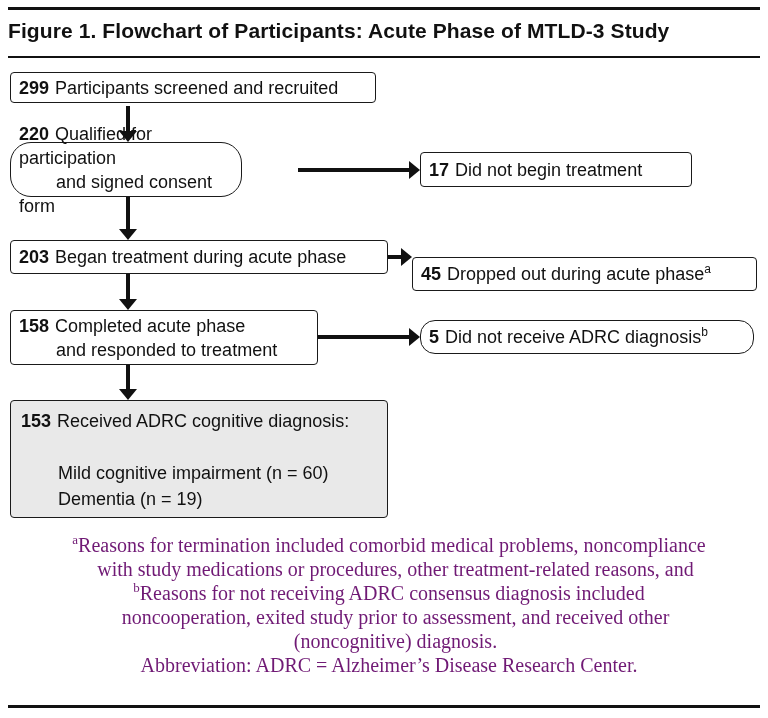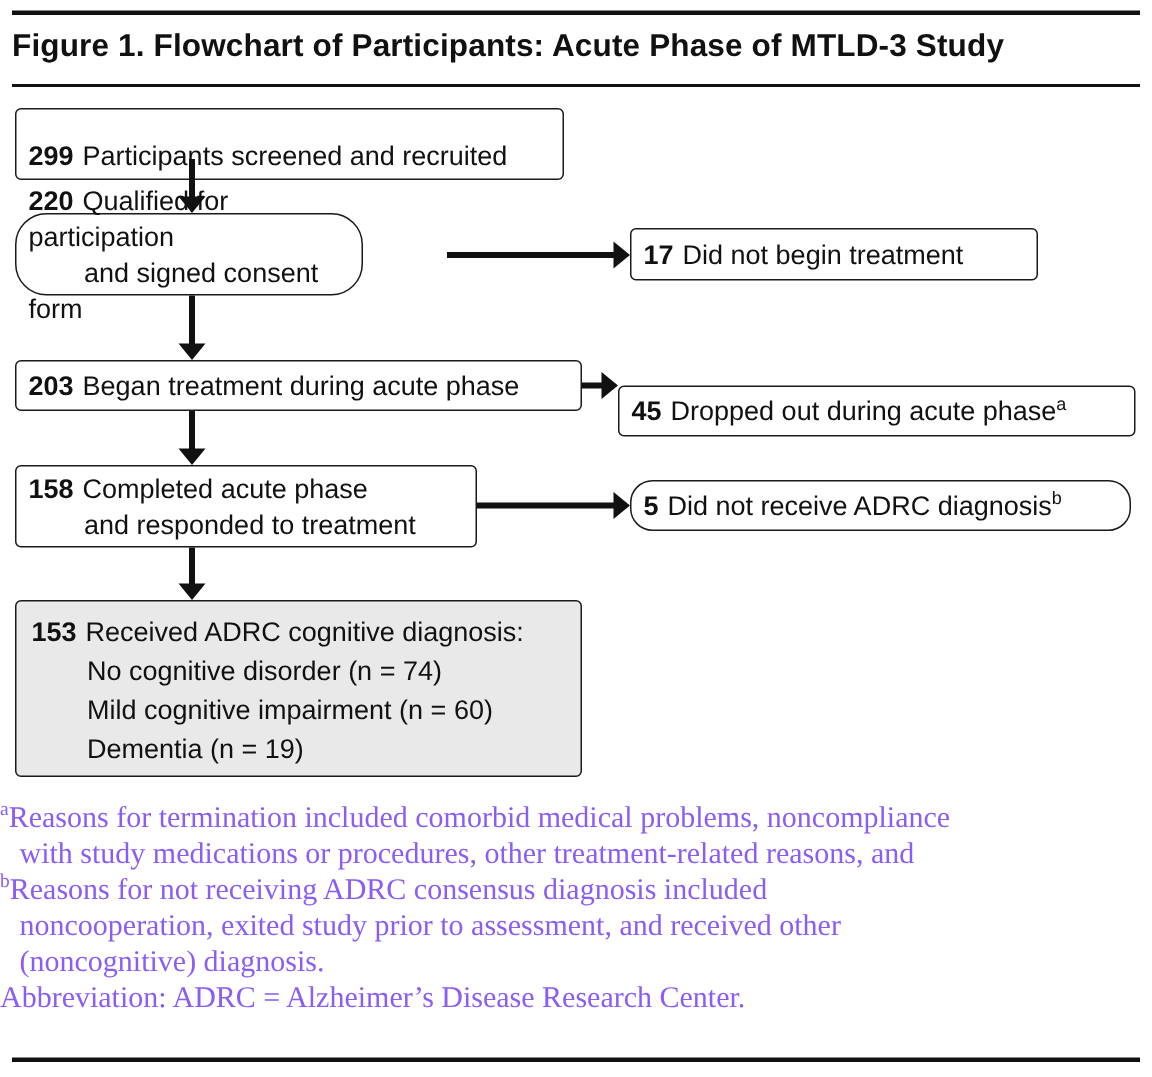--- a/index.html
+++ b/index.html
@@ -38,38 +38,38 @@
     border-left: 9px solid transparent; border-right: 9px solid transparent;
     border-top: 11px solid var(--ink, #111111);
   }
   .harrow { position: absolute; height: 4px; background: var(--ink, #111111); }
   .harrow::after {
     content: ""; position: absolute; top: 50%; transform: translateY(-50%); right: -10px;
     border-top: 9px solid transparent; border-bottom: 9px solid transparent;
     border-left: 11px solid var(--ink, #111111);
   }
   .footnotes {
-    position: absolute; left: 0; top: 533px; width: 754px;
-    font-family: "Liberation Serif", serif; font-size: 20px; line-height: 24px; color: #8b5cf6;
+    position: absolute; left: 12px; top: 533px; width: 754px;
+    font-family: "Liberation Serif", serif; font-size: 20px; line-height: 24px; color: #701a75; text-align: center;
   }
   .fn-line.cont { padding-left: 13px; }
   .footnotes sup { font-size: 13px; line-height: 0; }
 </style>
 </head>
 <body>
 
 <div class="page">
 
   <div class="rule" style="top:7px;height:3px;"></div>
 
   <div class="title">Figure 1. Flowchart of Participants: Acute Phase of MTLD-3 Study</div>
 
   <div class="rule" style="top:56px;height:2px;"></div>
 
-  <div class="fbox" style="left:10px;top:72px;width:366px;height:48px;align-items:flex-end;">
+  <div class="fbox" style="left:10px;top:72px;width:366px;height:31px;">
     <div><span class="num">299</span><span>Participants screened and recruited</span></div>
   </div>
 
   <div class="varrow" style="left:126px;top:106px;height:26px;"></div>
 
   <div class="fbox" style="left:10px;top:142px;width:232px;height:55px;border-radius:21px;">
     <div><span class="num">220</span><span>Qualified for participation</span><br><span class="l2">and signed consent form</span></div>
   </div>
 
   <div class="harrow" style="left:298px;top:168px;width:112px;"></div>
@@ -100,21 +100,21 @@
 
   <div class="fbox" style="left:420px;top:320px;width:334px;height:34px;border-radius:15px;">
     <div><span class="num">5</span><span>Did not receive ADRC diagnosis</span><sup class="box-sup">b</sup></div>
   </div>
 
   <div class="varrow" style="left:126px;top:365px;height:25px;"></div>
 
   <div class="fbox gray" style="left:10px;top:400px;width:378px;height:118px;align-items:center;">
     <div>
       <span class="num">153</span><span>Received ADRC cognitive diagnosis:</span><br>
-      <span class="l2">No cognitive disorder (n = 74)</span><br>
+      <br>
       <span class="l2">Mild cognitive impairment (n = 60)</span><br>
       <span class="l2">Dementia (n = 19)</span>
     </div>
   </div>
 
   <div class="footnotes">
     <div class="fn-line"><sup>a</sup><span>Reasons for termination included comorbid medical problems, noncompliance</span></div>
     <div class="fn-line cont">with study medications or procedures, other treatment-related reasons, and</div>
     <div class="fn-line"><sup>b</sup><span>Reasons for not receiving ADRC consensus diagnosis included</span></div>
     <div class="fn-line cont">noncooperation, exited study prior to assessment, and received other</div>

